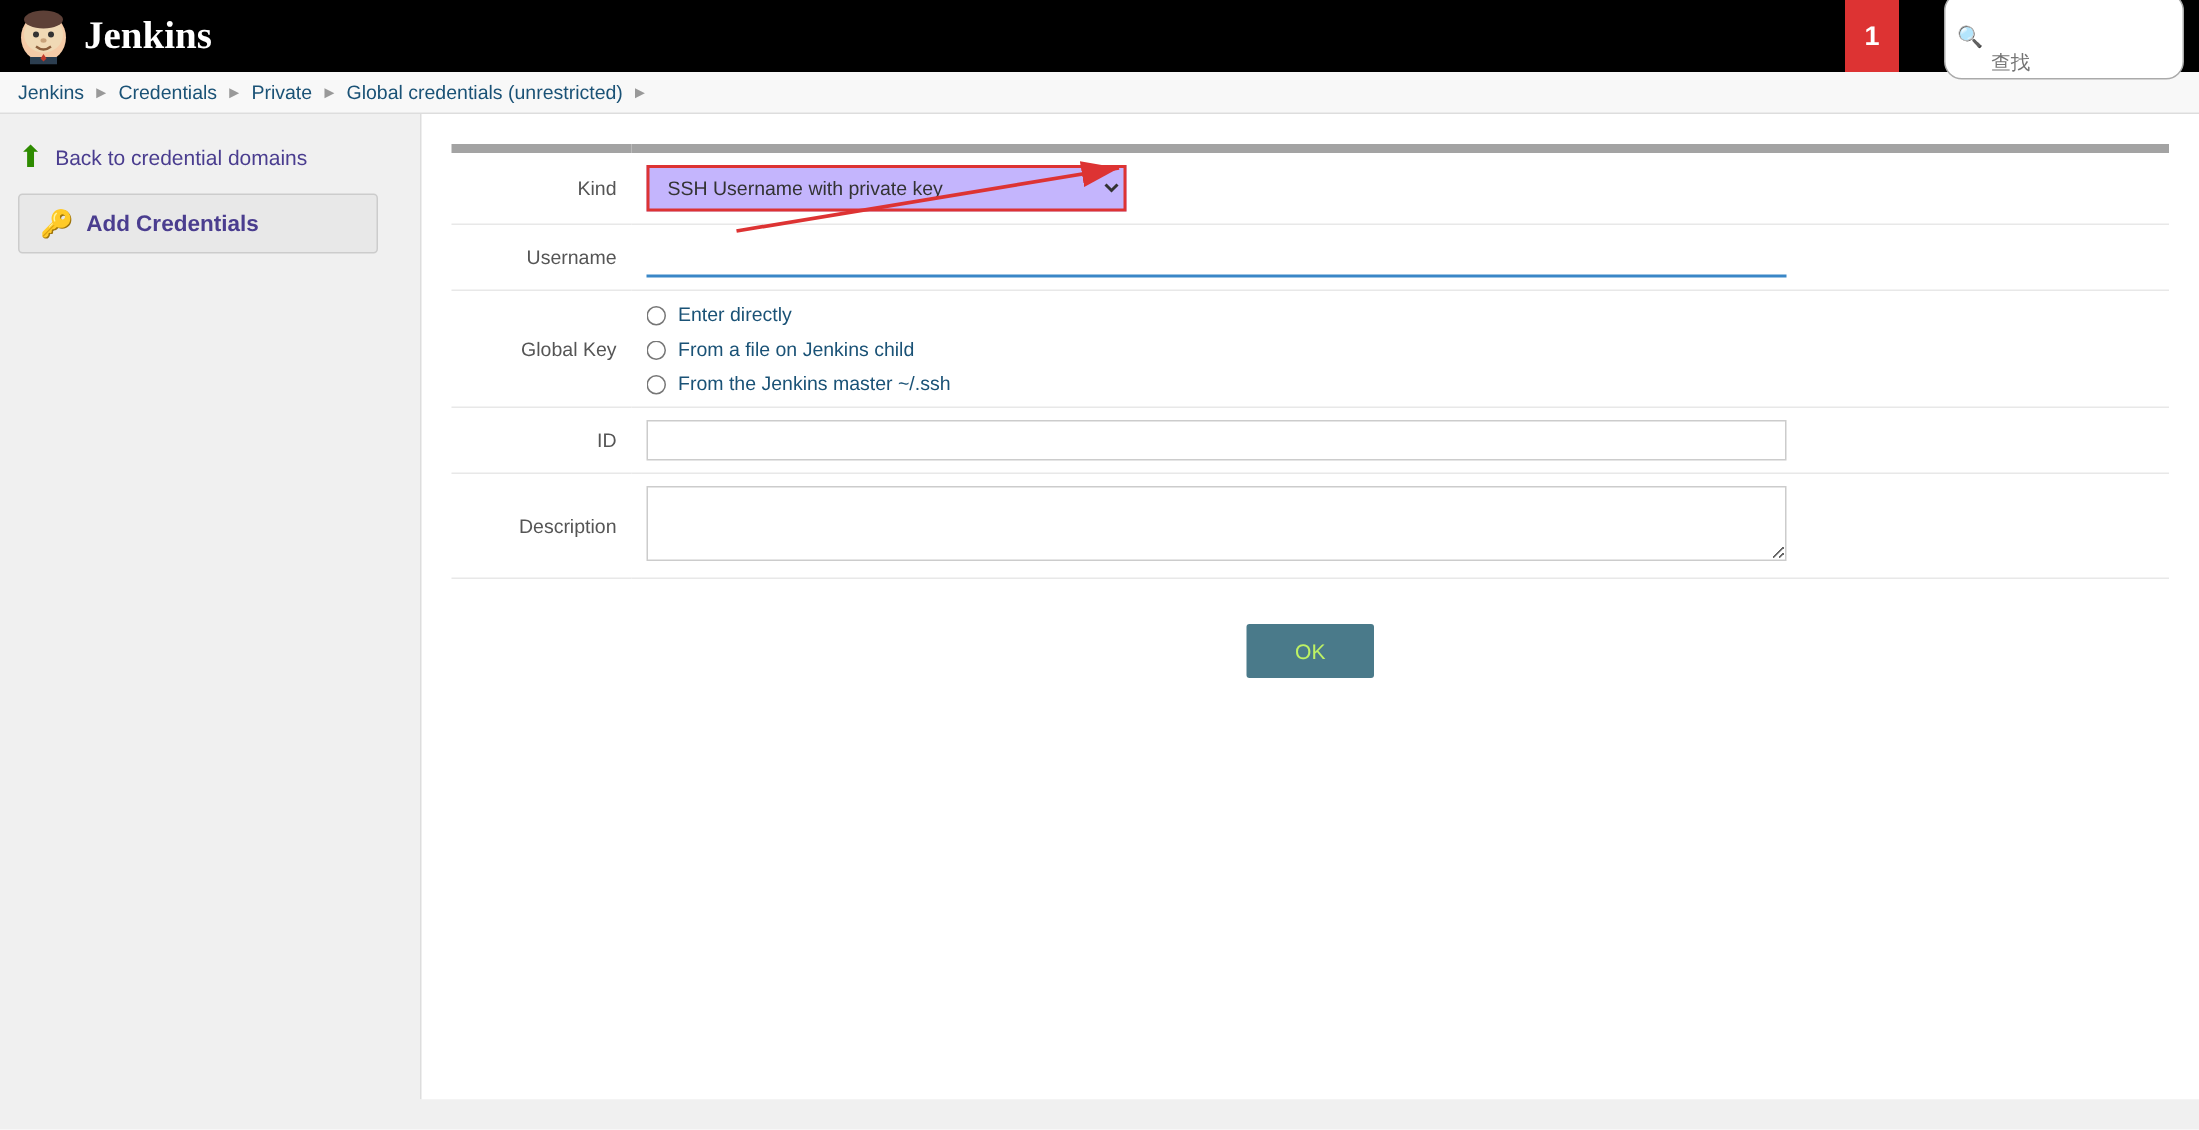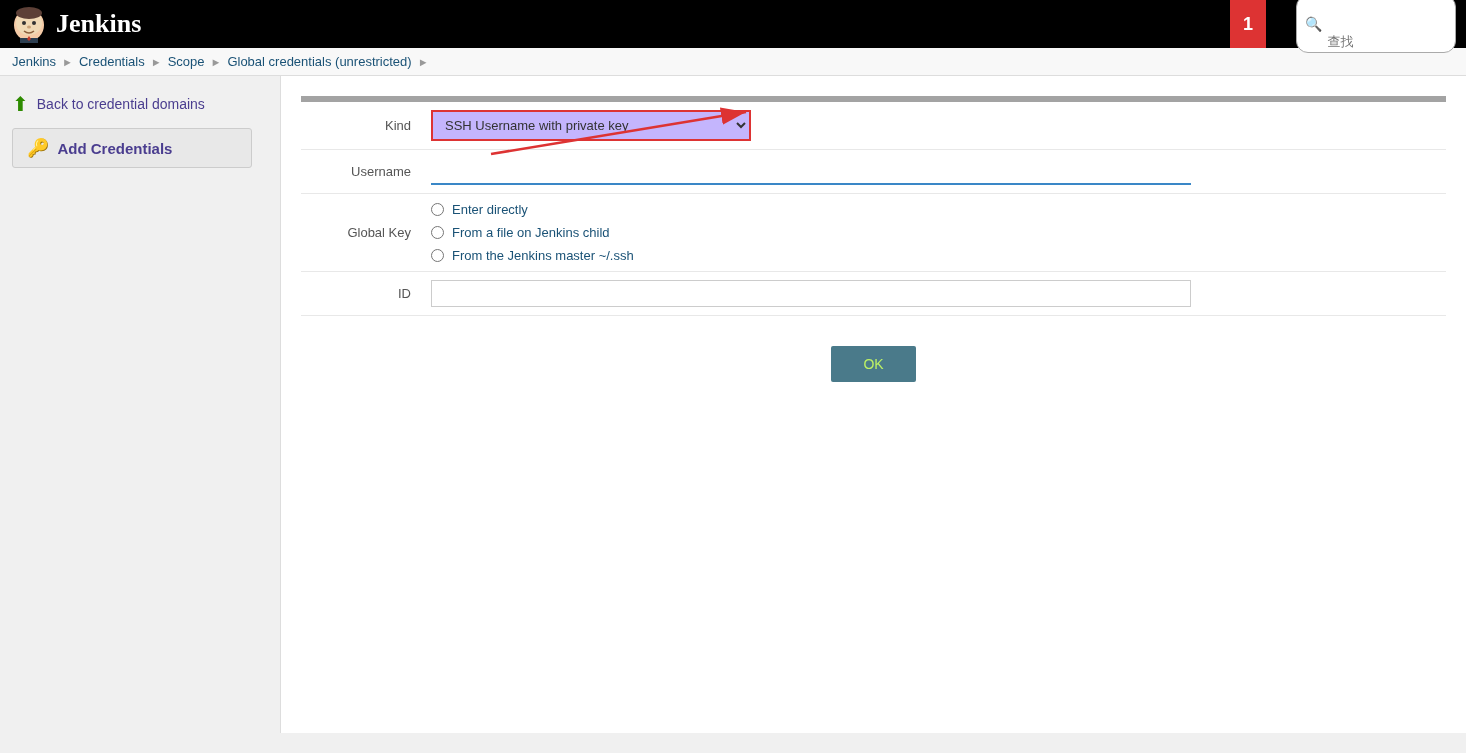--- a/index.html
+++ b/index.html
@@ -204,21 +204,21 @@
     }
 
     
     .radio-group {
       display: flex;
       flex-direction: column;
       gap: 8px;
     }
     .radio-option {
       display: flex;
-      align-items: center;
+      align-items: flex-end;
       gap: 8px;
       color: #1a5276;
       font-size: 13px;
     }
     .radio-option input[type=radio] {
       accent-color: #555;
     }
 
     
     .text-input {
@@ -298,21 +298,21 @@
     <span class="search-icon-char">🔍</span>
     <input type="text" placeholder="查找" style="">
   </div>
 </div>
 
 <div id="breadcrumb">
   <span class="breadcrumb-item link">Jenkins</span>
   <span class="breadcrumb-sep">►</span>
   <span class="breadcrumb-item link">Credentials</span>
   <span class="breadcrumb-sep">►</span>
-  <span class="breadcrumb-item link">Scope</span>
+  <span class="breadcrumb-item link">Private</span>
   <span class="breadcrumb-sep">►</span>
   <span class="breadcrumb-item link">Global credentials (unrestricted)</span>
   <span class="breadcrumb-sep">►</span>
 </div>
 
 <div id="main">
 
   <div id="sidebar">
     <div class="back-link">
       <span class="back-arrow">⬆</span>
@@ -380,20 +380,26 @@
         </tr>
 
 
         <tr>
           <td class="label-cell">ID</td>
           <td class="input-cell">
             <input type="text" class="text-input" style="">
           </td>
         </tr>
 
+        <tr>
+          <td class="label-cell">Description</td>
+          <td class="input-cell">
+            <textarea class="desc-textarea" style=""></textarea>
+          </td>
+        </tr>
       </tbody>
     </table>
 
     <div class="ok-btn-row">
       <button class="ok-btn">OK</button>
     </div>
 
   </div>
 </div>
 

